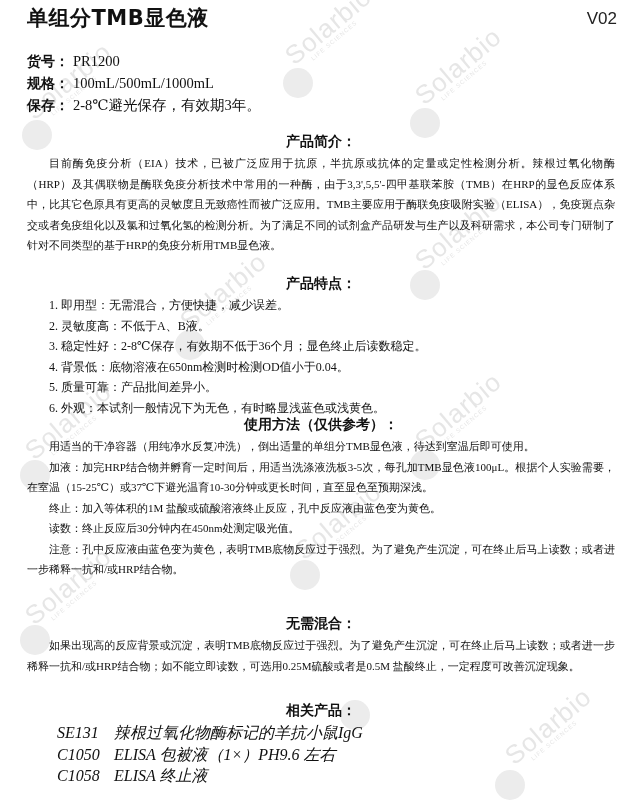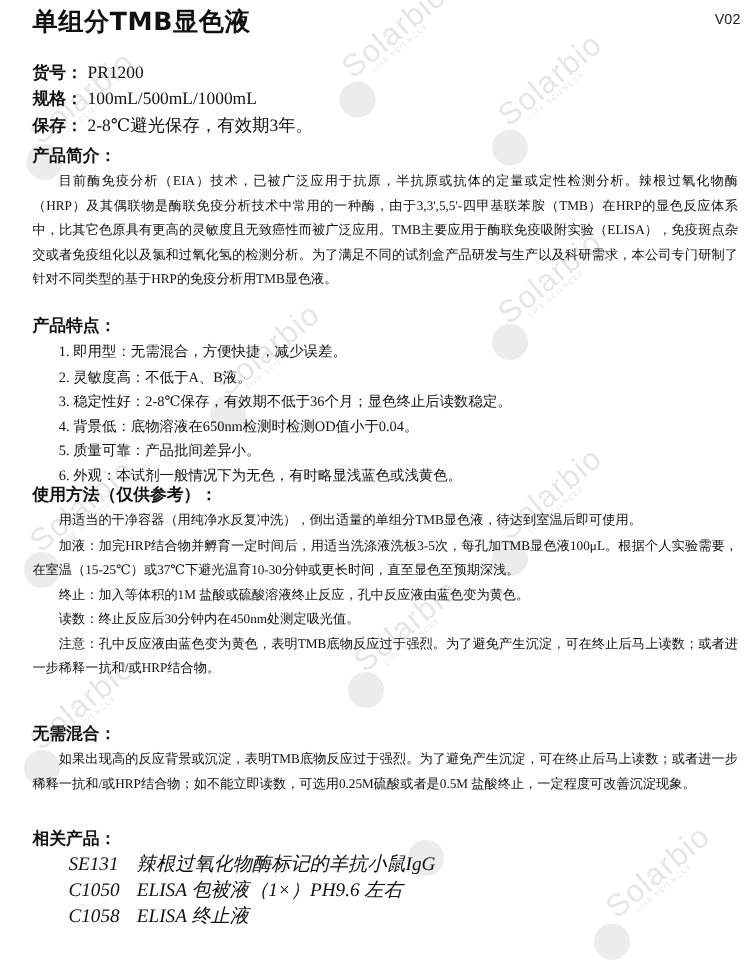--- a/index.html
+++ b/index.html
@@ -3,28 +3,28 @@
 <meta charset="utf-8">
 <style>
   html, body { margin: 0; padding: 0; background: #ffffff; }
   body { width: 629px; height: 802px; position: relative; overflow: hidden;
          font-family: "Liberation Serif", "DejaVu Serif", serif; color: #111; }
   .wm { position: absolute; pointer-events: none; color: #e6e6e6; transform: rotate(-40deg);
         transform-origin: left bottom; font-family: "Liberation Sans", sans-serif; }
   .wm .name { font-size: 26px; letter-spacing: 1px; }
   .wm .sub { font-size: 6px; letter-spacing: 1px; display: block; margin-left: 18px; margin-top: -4px; }
   .wm-logo { position: absolute; width: 30px; height: 30px; border-radius: 50%; background: #ececec; pointer-events: none; }
-  .version { position: absolute; top: 9px; right: 12px; font-family: "Liberation Sans", sans-serif; font-size: 12px; color: #222; }
+  .version { position: absolute; top: 9px; right: 12px; font-family: "Liberation Sans", sans-serif; font-size: 17px; color: #222; }
   .title { position: absolute; top: 4px; left: 27px; font-size: 21px; font-weight: bold;
            font-family: "DejaVu Sans", sans-serif; margin: 0; letter-spacing: 0.5px; }
   .meta { position: absolute; left: 27px; top: 50px; font-size: 14.5px; line-height: 22px; }
   .meta .row { display: flex; }
   .meta .k { font-weight: bold; font-family: "DejaVu Sans", sans-serif; font-size: 14px; width: 46px; }
   .section { position: absolute; left: 27px; right: 14px; }
-  .h { font-weight: bold; font-family: "DejaVu Sans", sans-serif; font-size: 14px; margin: 0 0 2px 0; }
+  .h { font-weight: bold; font-family: "DejaVu Sans", sans-serif; font-size: 14px; margin: 12px 0 2px 0; text-align: center; }
   .p { font-size: 11px; line-height: 20.5px; text-align: justify; margin: 0; }
   .indent { text-indent: 2em; }
   .list { margin: 0; padding: 0; list-style: none; }
   .list li { font-size: 12px; line-height: 20.5px; padding-left: 22px; }
   .rel { display: flex; font-style: italic; font-size: 16px; line-height: 21.5px; padding-left: 30px; }
   .rel .code { width: 57px; }
 </style>
 </head>
 <body>
 

